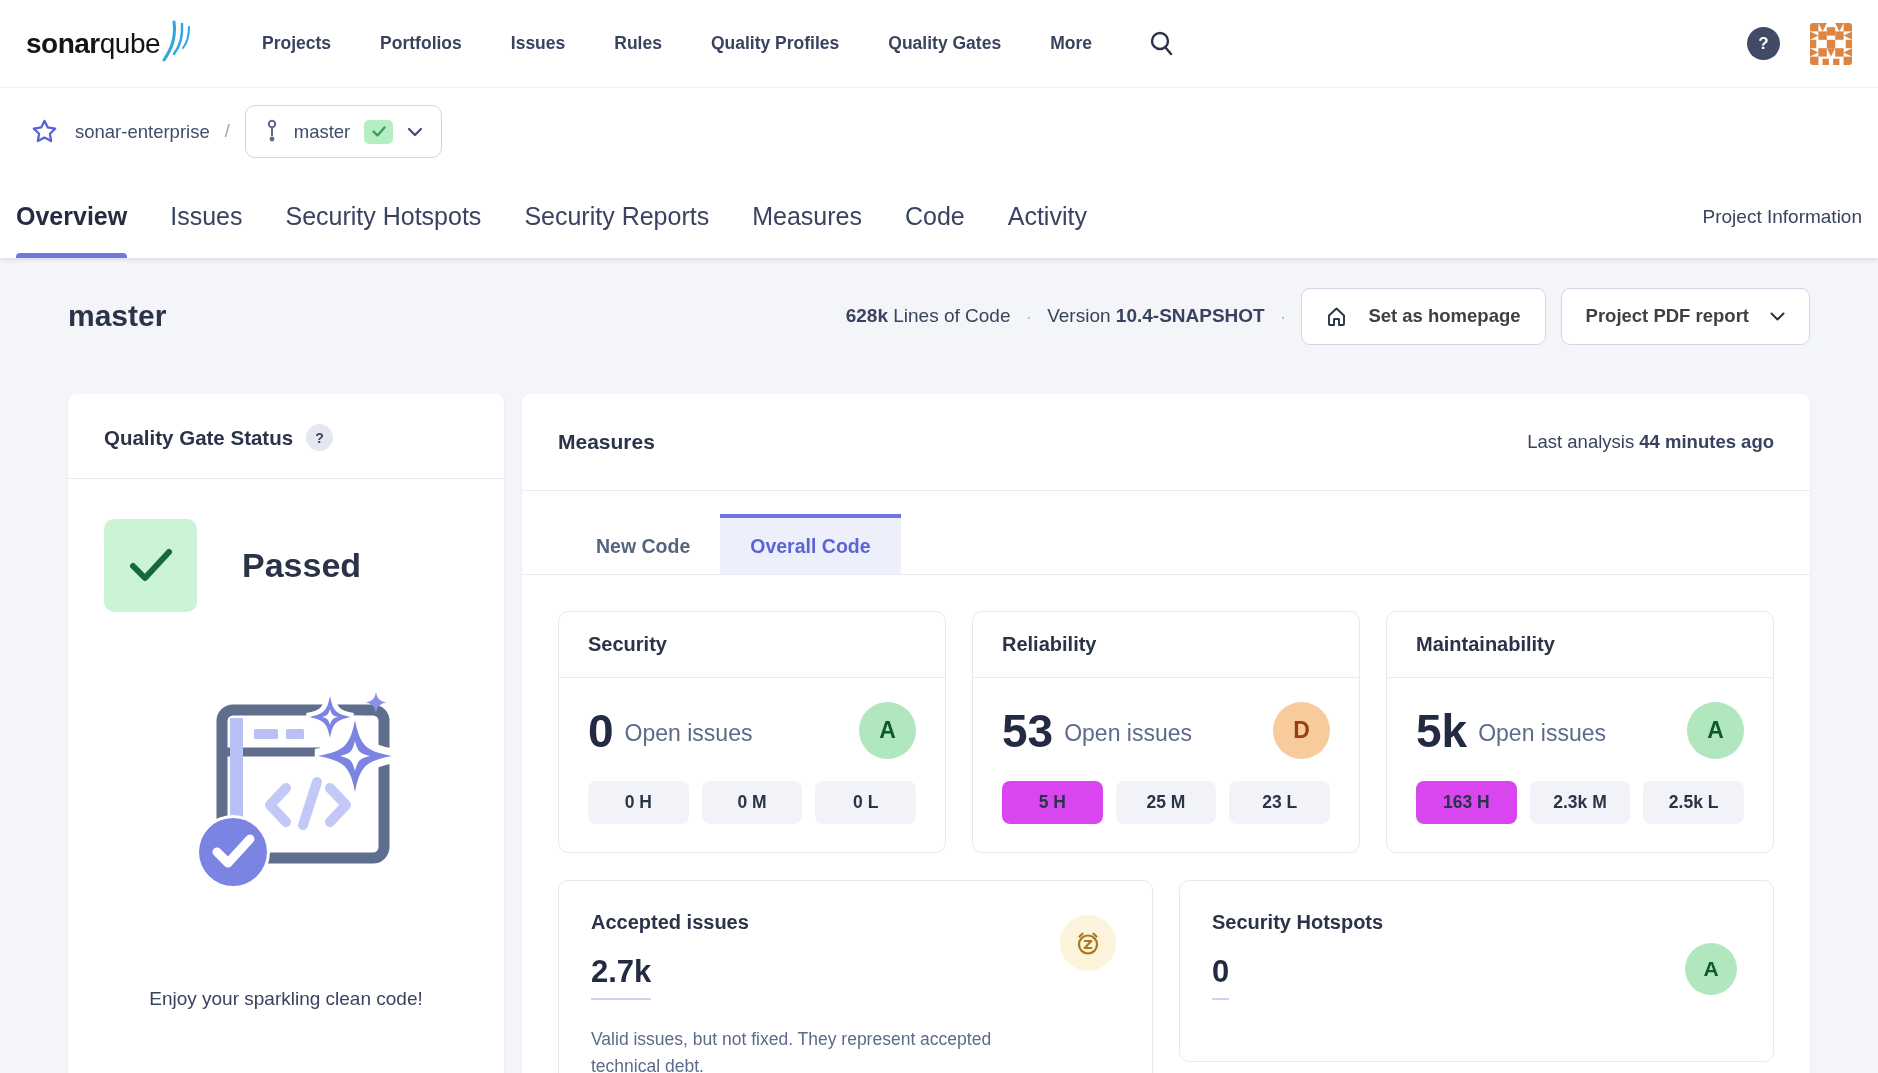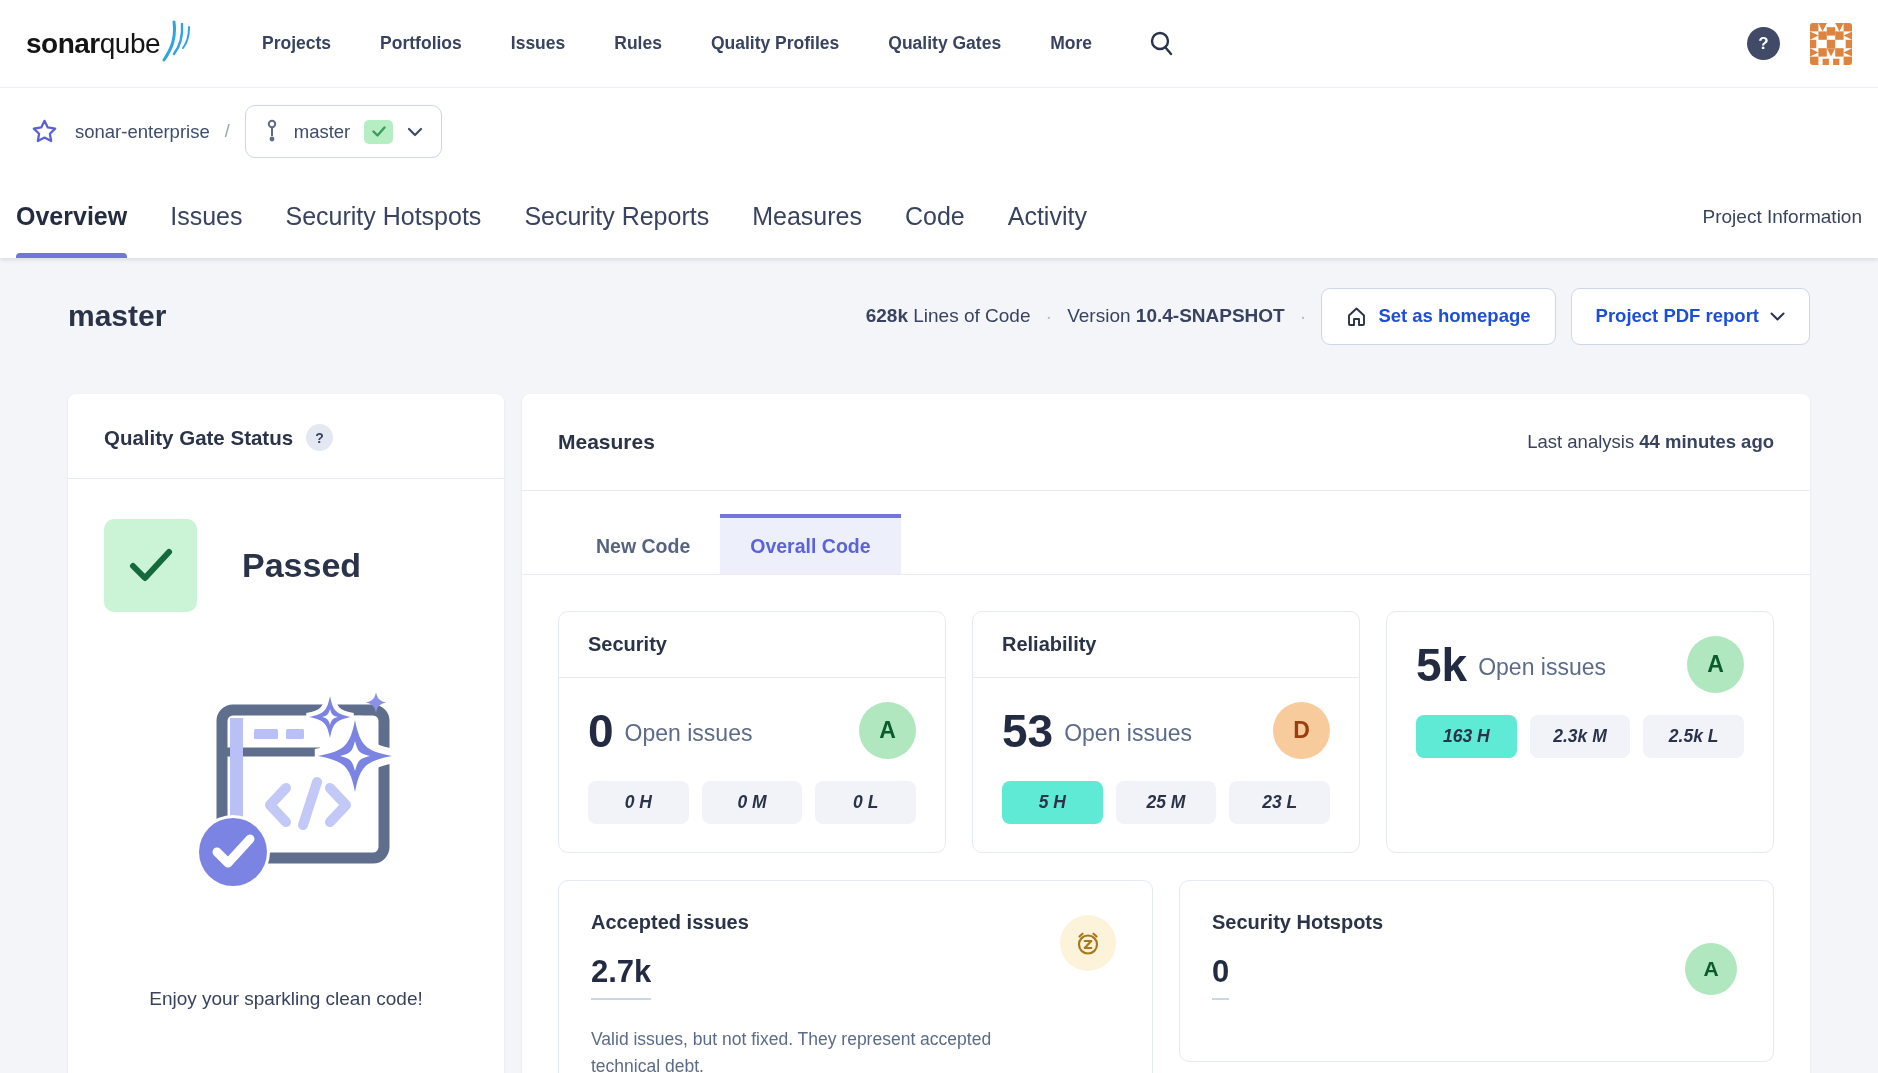--- a/index.html
+++ b/index.html
@@ -46,21 +46,21 @@
   .proj-info { margin-left:auto; font-size:19px; color:#39435f; cursor:pointer; }
 
   
   .content { padding:26px 68px 0; }
   .page-header { display:flex; align-items:center; height:64px; }
   .page-title { font-size:30px; font-weight:700; color:#2b3349; }
   .header-right { margin-left:auto; display:flex; align-items:center; gap:15px; font-size:19px; color:#39435f; }
   .hdr-dot { color:#b6bdd1; font-size:20px; }
   .bold { font-weight:700; }
   .hbtn { height:57px; background:#fff; border:1px solid #cfd6e6; border-radius:9px; padding:0 24px;
-          display:flex; align-items:center; gap:11px; font-size:18.5px; font-weight:600; color:#1d4ed8;
+          display:flex; align-items:center; gap:21px; font-size:18.5px; font-weight:600; color:#404040;
           cursor:pointer; font-family:inherit; }
 
   .columns { margin-top:46px; display:grid; grid-template-columns:436px 1fr; gap:18px; align-items:start; }
   .panel { background:#fff; border-radius:8px; box-shadow:0 1px 3px rgba(25,35,70,.07); }
 
   
   .qg-panel { height:880px; }
   .qg-header { display:flex; align-items:center; gap:13px; padding:30px 36px 27px; border-bottom:1px solid #e8ebf3; }
   .qg-title { font-size:20.5px; font-weight:700; color:#2b3349; }
   .qg-help { width:27px; height:27px; border-radius:50%; background:#e4e8f3; color:#39435f; font-size:14px;
@@ -87,24 +87,24 @@
   .mcard-header { padding:21px 29px; font-size:20px; font-weight:700; color:#2b3349; border-bottom:1px solid #e8ebf3; }
   .mcard-body { padding:24px 29px 28px; }
   .value-row { display:flex; align-items:center; }
   .big-value { font-size:46px; font-weight:700; color:#222b42; line-height:1; cursor:pointer; }
   .value-label { font-size:23px; color:#5c6b8a; margin-left:11px; align-self:flex-end; margin-bottom:12px; }
   .rating { margin-left:auto; width:57px; height:57px; border-radius:50%; display:flex; align-items:center;
             justify-content:center; font-size:23px; font-weight:700; }
   .rating-a { background:#b0e7bf; color:#0c5b2d; }
   .rating-d { background:#f8cb9d; color:#9b3d11; }
   .rating-sm { width:52px; height:52px; font-size:21px; }
-  .pill-row { display:flex; gap:13px; margin-top:22px;font-style:italic; }
+  .pill-row { display:flex; gap:13px; margin-top:22px; }
   .pill { flex:1; height:43px; border-radius:8px; background:#f1f3f9; display:flex; align-items:center;
           justify-content:center; font-size:17.5px; font-weight:600; color:#2b3349; cursor:pointer; }
-  .pill.danger { background:#5eead4;text-align:center; }
+  .pill.danger { background:#d946ef;text-align:center; }
 
   .bottom-grid { display:grid; grid-template-columns:repeat(2,1fr); gap:26px; margin-top:27px; align-items:start; }
   .wide-card { border:1px solid #e5e9f2; border-radius:10px; background:#fff; padding:30px 32px; position:relative; }
   .wc-title { font-size:20px; font-weight:700; color:#2b3349; }
   .wc-value { display:inline-block; font-size:31px; font-weight:700; color:#222b42; margin-top:20px;
               padding-bottom:8px; border-bottom:2px solid #ccd5ea; cursor:pointer; }
   .wc-desc { margin-top:26px; font-size:17.5px; color:#5c6b8a; line-height:1.55; max-width:450px; }
   .accepted-card { min-height:300px; }
   .hotspot-card { height:182px; }
   .snooze-circle { position:absolute; top:34px; right:36px; width:56px; height:56px; border-radius:50%;
@@ -331,20 +331,21 @@
               </div>
               <div class="pill-row">
                 <span class="pill danger">5 H</span>
                 <span class="pill">25 M</span>
                 <span class="pill">23 L</span>
               </div>
             </div>
           </div>
 
           <div class="mcard">
+            <div class="mcard-header">Maintainability</div>
             <div class="mcard-body">
               <div class="value-row">
                 <span class="big-value">5k</span>
                 <span class="value-label">Open issues</span>
                 <span class="rating rating-a">A</span>
               </div>
               <div class="pill-row">
                 <span class="pill danger">163 H</span>
                 <span class="pill">2.3k M</span>
                 <span class="pill">2.5k L</span>

